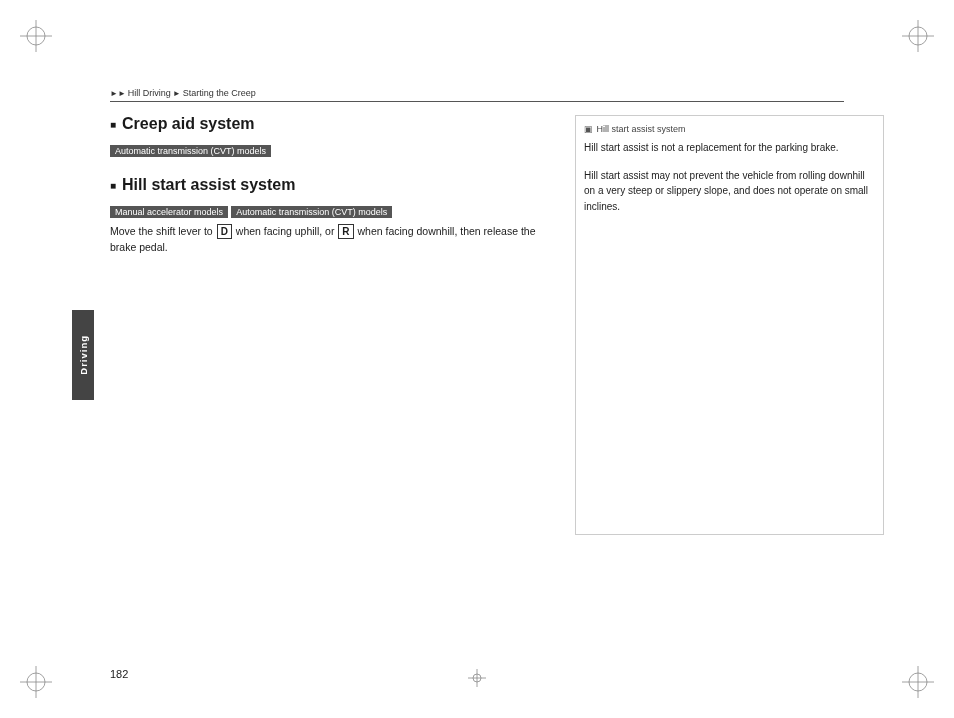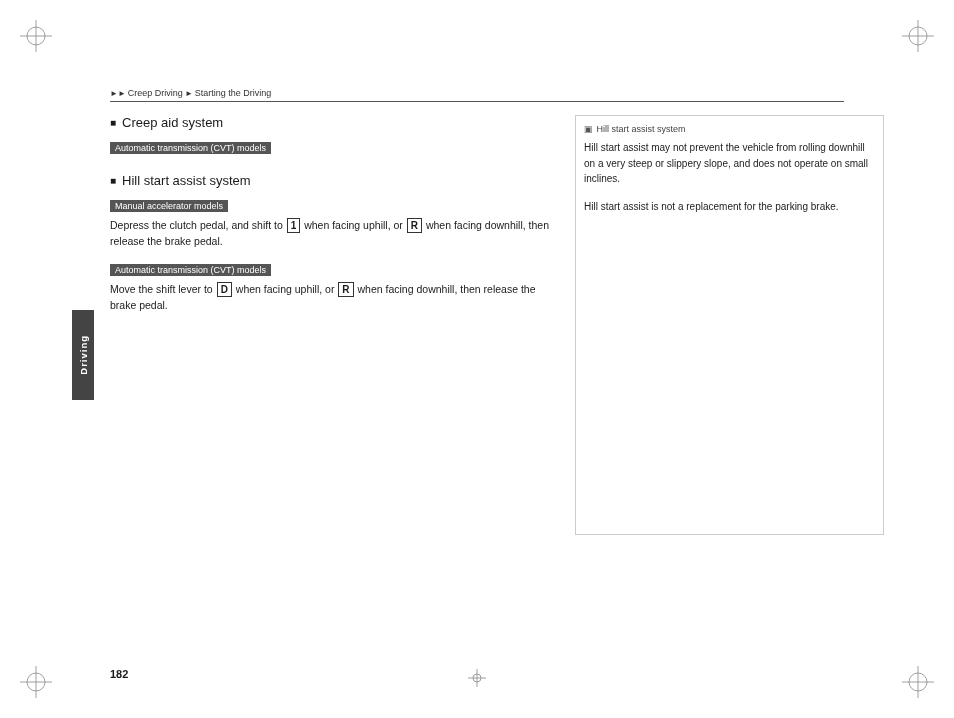--- a/index.html
+++ b/index.html
@@ -75,22 +75,22 @@
       position: absolute;
       top: 115px;
       left: 575px;
       right: 70px;
       border: 1px solid #ccc;
       min-height: 420px;
     }
 
     
     .section-title {
-      font-size: 13px;
-      font-weight: normal;
+      font-size: 16px;
+      font-weight: bold;
       margin-bottom: 4px;
       display: flex;
       align-items: center;
       gap: 6px;
     }
     .section-title::before {
       content: '■';
       font-size: 10px;
     }
 
@@ -169,21 +169,21 @@
       color: #222;
       margin-bottom: 12px;
     }
 
     
     .page-number {
       position: absolute;
       bottom: 38px;
       left: 110px;
       font-size: 11px;
-      font-weight: bold;
+      font-weight: normal;
     }
 
     
     .bottom-center-mark {
       position: absolute;
       bottom: 28px;
       left: 50%;
       transform: translateX(-50%);
     }
   </style>
@@ -216,62 +216,59 @@
   <div class="corner-mark corner-br">
     <svg viewBox="0 0 36 36" fill="none" xmlns="http://www.w3.org/2000/svg">
       <circle cx="18" cy="18" r="9" stroke="#888" stroke-width="0.8" fill="none"></circle>
       <line x1="18" y1="2" x2="18" y2="34" stroke="#888" stroke-width="0.8"></line>
       <line x1="2" y1="18" x2="34" y2="18" stroke="#888" stroke-width="0.8"></line>
     </svg>
   </div>
 
   <div class="breadcrumb">
     <span class="breadcrumb-arrow">►►</span>
-    <span>Creep Driving</span>
+    <span>Hill Driving</span>
     <span class="breadcrumb-arrow">►</span>
-    <span>Starting the Driving</span>
+    <span>Starting the Creep</span>
   </div>
 
   <div class="top-rule"></div>
 
   <div class="side-tab">
     <span class="side-tab-text">Driving</span>
   </div>
 
   <div class="content-left">
 
     <div class="section-block">
       <div class="section-title">Creep aid system</div>
       <div class="label-badge">Automatic transmission (CVT) models</div>
     </div>
 
     <div class="section-block">
       <div class="section-title">Hill start assist system</div>
 
       <div class="label-badge">Manual accelerator models</div>
-      <div class="section-text">
-        Depress the clutch pedal, and shift to <span class="gear-box">1</span> when facing uphill, or <span class="gear-box">R</span> when facing downhill, then release the brake pedal.
-      </div>
 
       <div class="label-badge">Automatic transmission (CVT) models</div>
       <div class="section-text">
         Move the shift lever to <span class="gear-box">D</span> when facing uphill, or <span class="gear-box">R</span> when facing downhill, then release the brake pedal.
       </div>
     </div>
 
   </div>
 
   <div class="content-right">
     <div class="right-panel">
       <div class="right-panel-note-title">
         <span class="note-icon">▣</span>
         <span>Hill start assist system</span>
       </div>
+      <div class="right-panel-text">Hill start assist is not a replacement for the parking brake.</div>
       <div class="right-panel-text">Hill start assist may not prevent the vehicle from rolling downhill on a very steep or slippery slope, and does not operate on small inclines.</div>
-      <div class="right-panel-text">Hill start assist is not a replacement for the parking brake.</div>
     </div>
   </div>
 
   <div class="page-number">182</div>
 
   <div class="bottom-center-mark">
     <svg width="20" height="20" viewBox="0 0 20 20" fill="none" xmlns="http://www.w3.org/2000/svg">
       <line x1="10" y1="1" x2="10" y2="19" stroke="#888" stroke-width="0.8"></line>
       <line x1="1" y1="10" x2="19" y2="10" stroke="#888" stroke-width="0.8"></line>
       <circle cx="10" cy="10" r="4" stroke="#888" stroke-width="0.8" fill="none"></circle>

